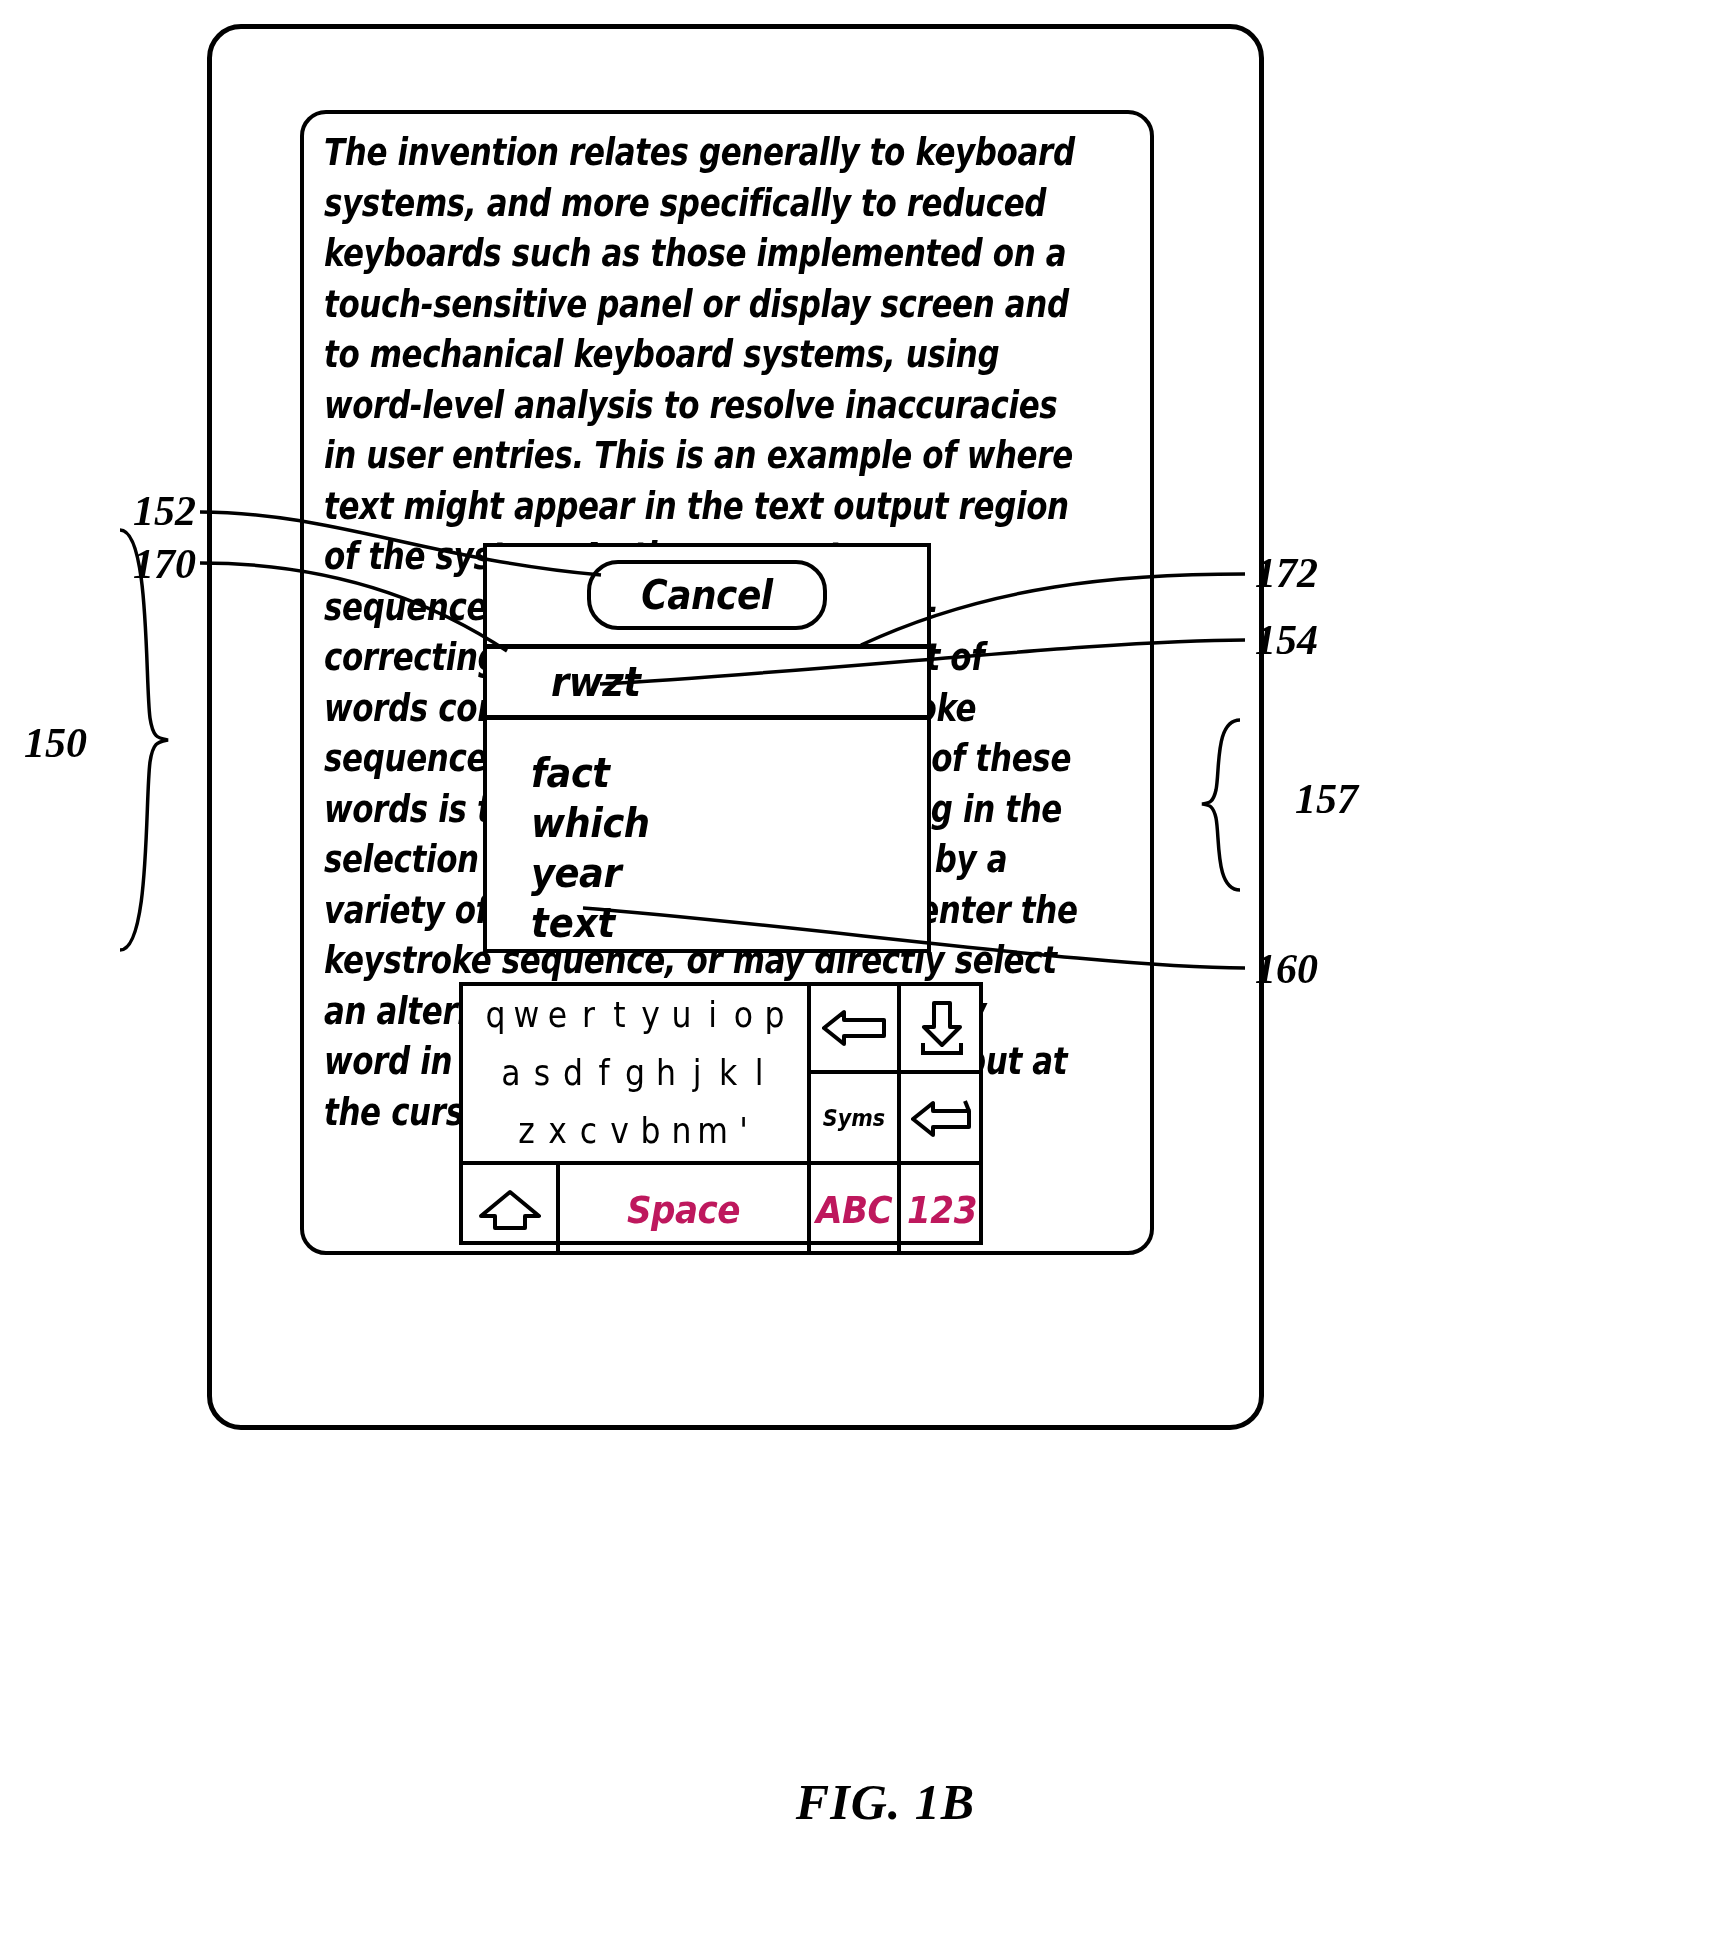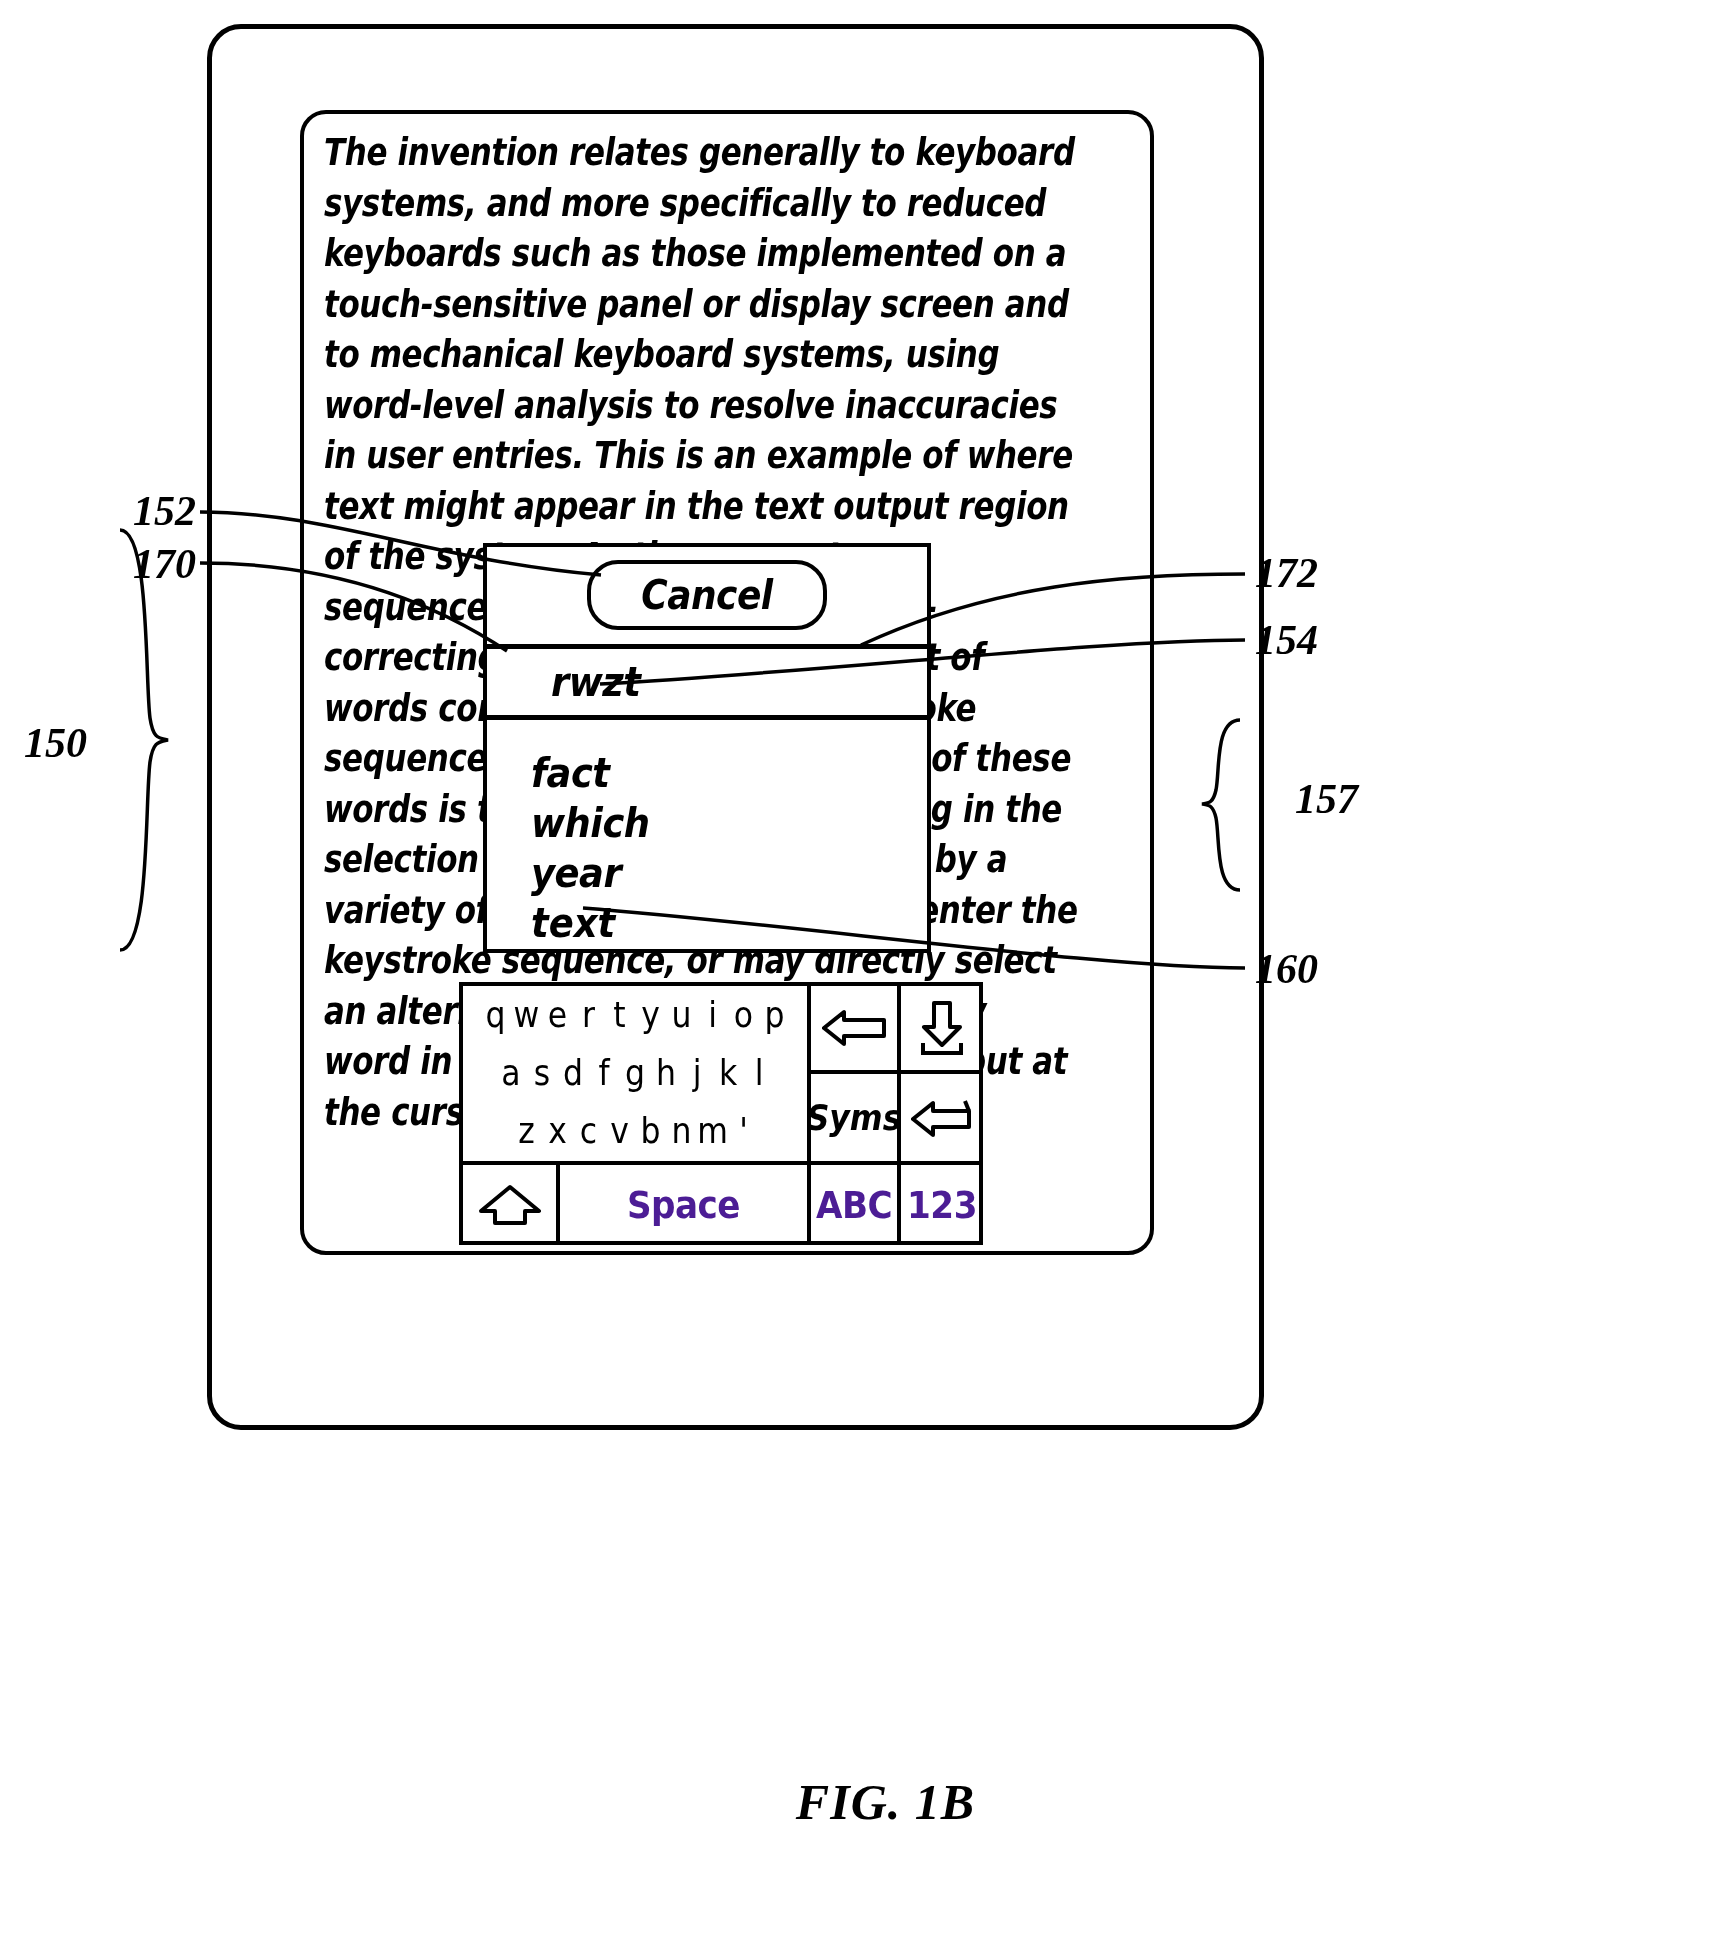--- a/index.html
+++ b/index.html
@@ -68,33 +68,33 @@
     font-family:"Liberation Sans Narrow","DejaVu Sans Condensed","Liberation Sans",sans-serif;
     font-weight:400;font-size:35px;color:#000;width:31px;text-align:center;
   }
   .kb-row.r2 .kb-key{width:31px;}
   .kb-row.r3 .kb-key{width:31px;}
   .kb-func{position:absolute;left:348px;top:0;width:172px;height:175px;}
   .kb-func-cell{
     position:absolute;box-sizing:border-box;
     display:flex;align-items:center;justify-content:center;
     font-family:"Liberation Sans Narrow","DejaVu Sans Condensed","Liberation Sans",sans-serif;
-    font-style:italic;font-weight:700;font-size:35px;color:#000;
+    font-style:italic;font-weight:700;font-size:23px;color:#000;
   }
   .fc-a{left:0;top:0;width:90px;height:88px;border-bottom:4px solid #000;border-right:4px solid #000;}
   .fc-b{left:90px;top:0;width:82px;height:88px;border-bottom:4px solid #000;}
   .fc-c{left:0;top:88px;width:90px;height:87px;border-right:4px solid #000;}
   .fc-d{left:90px;top:88px;width:82px;height:87px;}
 
   .kb-bottom{position:absolute;left:0;top:175px;width:520px;height:84px;border-top:4px solid #000;box-sizing:border-box;}
   .bc{
-    position:absolute;box-sizing:border-box;height:80px;
+    position:absolute;box-sizing:border-box;height:89px;
     display:flex;align-items:center;justify-content:center;
     font-family:"Liberation Sans Narrow","DejaVu Sans Condensed","Liberation Sans",sans-serif;
-    font-weight:700;font-size:38px;color:#4c1d95;letter-spacing:-0.5px;
+    font-style:italic;font-weight:700;font-size:38px;color:#be185d;letter-spacing:-0.5px;
   }
   .bc-shift{left:0;top:0;width:97px;border-right:4px solid #000;}
   .bc-space{left:97px;top:0;width:251px;border-right:4px solid #000;}
   .bc-abc{left:348px;top:0;width:90px;border-right:4px solid #000;}
   .bc-123{left:438px;top:0;width:82px;}
 
   
   .icn{display:block;}
 
   

